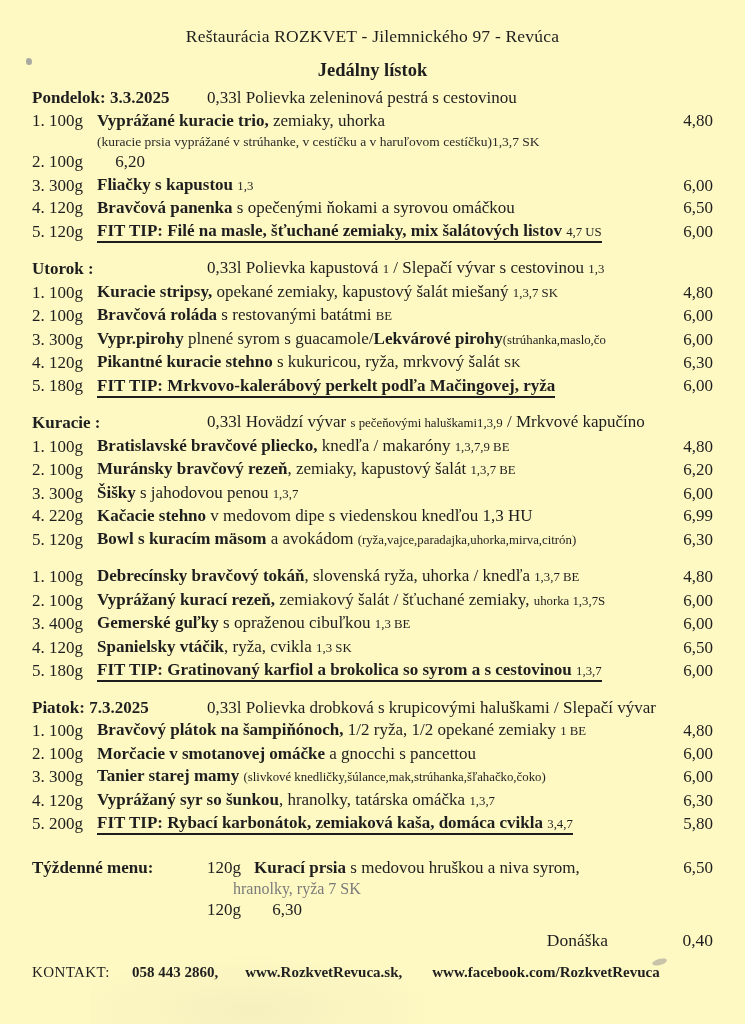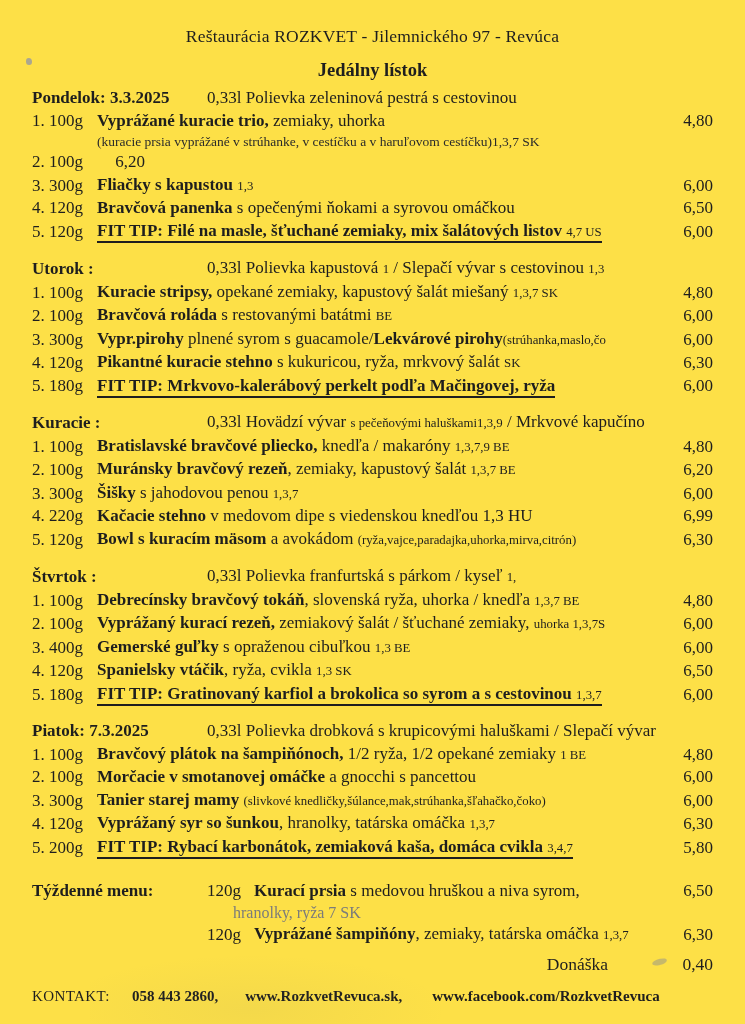--- a/index.html
+++ b/index.html
@@ -1,19 +1,19 @@
 <!DOCTYPE html>
 <html><head>
 <meta charset="utf-8">
 <style>
   * { margin:0; padding:0; box-sizing:border-box; }
   html,body { background:#ffffff; }
   .page {
     width:745px; height:1024px; position:relative; overflow:hidden;
-    background:#fde047;
+    background:#fef9c3;
     font-family:"Liberation Serif","DejaVu Serif",serif;
     color:#1e1e1e;
   }
   .inner { padding:26px 32px 0 32px; }
   .title { text-align:center; font-size:17.5px; letter-spacing:.2px; }
   .subtitle { text-align:center; font-size:18.5px; font-weight:bold; margin-top:13px; }
   .menu { margin-top:6px; }
   .day { margin-bottom:14px; }
   .row { display:flex; align-items:flex-end; font-size:17px; line-height:22.5px; }
   .day-name { flex:0 0 175px; font-weight:bold; }
@@ -143,24 +143,20 @@
             <span class="price">6,99</span>
           </div>
           <div class="row">
             <span class="item-left">5. 120g</span>
             <span class="item-text"><span class="s-b">Bowl s kuracím mäsom</span><span class="s-r"> a avokádom </span><span class="s-sm">(ryža,vajce,paradajka,uhorka,mirva,citrón)</span></span>
             <span class="price">6,30</span>
           </div>
         </div>
         <div class="day">
           <div class="row">
-            <span class="day-name">Štvrtok :</span>
-            <span class="day-soup"><span class="s-r">0,33l Polievka franfurtská s párkom  / kyseľ </span><span class="s-sm">1,</span></span>
-          </div>
-          <div class="row">
             <span class="item-left">1. 100g</span>
             <span class="item-text"><span class="s-b">Debrecínsky bravčový tokáň</span><span class="s-r">, slovenská ryža, uhorka / knedľa </span><span class="s-sm">1,3,7 BE</span></span>
             <span class="price">4,80</span>
           </div>
           <div class="row">
             <span class="item-left">2. 100g</span>
             <span class="item-text"><span class="s-b">Vyprážaný kurací rezeň,</span><span class="s-r"> zemiakový šalát / šťuchané zemiaky, </span><span class="s-sm">uhorka 1,3,7S</span></span>
             <span class="price">6,00</span>
           </div>
           <div class="row">
@@ -216,21 +212,20 @@
         <div class="row">
           <span class="wk-label">Týždenné menu:</span>
           <span class="wk-wt">120g</span>
           <span class="item-text"><span class="s-b">Kurací prsia</span><span class="s-r"> s medovou hruškou a niva syrom,</span></span>
           <span class="price">6,50</span>
         </div>
         <div class="wk-sub">hranolky, ryža 7 SK</div>
         <div class="row">
           <span class="wk-label"></span>
           <span class="wk-wt">120g</span>
-          <span class="item-text"><span class="s-b">Vyprážané šampiňóny</span><span class="s-r">, zemiaky, tatárska omáčka </span><span class="s-sm">1,3,7</span></span>
           <span class="price">6,30</span>
         </div>
       </div>
 
     <div class="delivery-row">
       <span class="delivery-label">Donáška</span>
       <span class="price">0,40</span>
     </div>
 
     <div class="contact-row">

